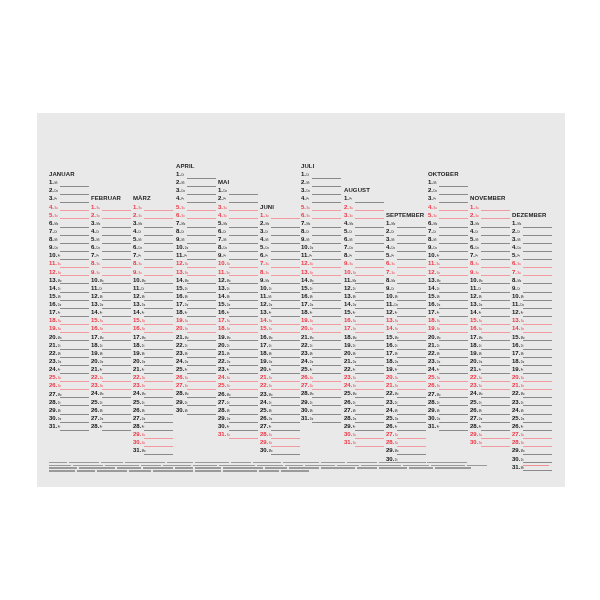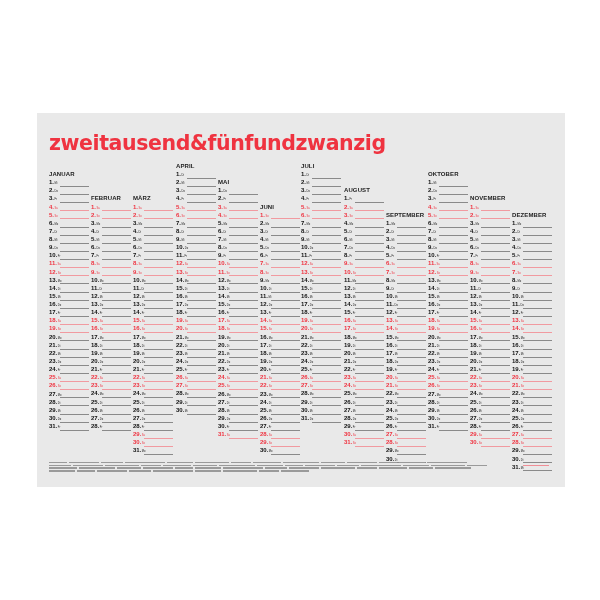--- a/index.html
+++ b/index.html
@@ -15,21 +15,20 @@
   .row.we .num{color:#ef3340;}
   .row.we .line{border-bottom-color:#f19aa0;}
   .footer{position:absolute;left:12px;top:348px;width:440px;font-size:1.9px;line-height:2.6px;color:#666;}
   .footer .blk{display:inline-block;height:1.6px;background:#9a9a9a;margin:0.5px 2px 0.5px 0;vertical-align:middle;}
   .credit{position:absolute;right:16px;top:352px;width:26px;height:1.4px;background:#f08e96;}
 </style>
 </head>
 <body>
 
 <div class="poster">
-  <div class="title">zweitausend&amp;fünfundzwanzig</div>
   <div id="months">
       <div class="month" style="left: 12px; top: 67px;">
         <div class="mname" style="top: -9px;">JANUAR</div>
         <div class="row" style="top: 0px;">
           <span class="num">1.<span class="wd">Mi</span></span>
           <span class="line"></span>
         </div>
         <div class="row" style="top: 8.13px;">
           <span class="num">2.<span class="wd">Do</span></span>
           <span class="line"></span>

